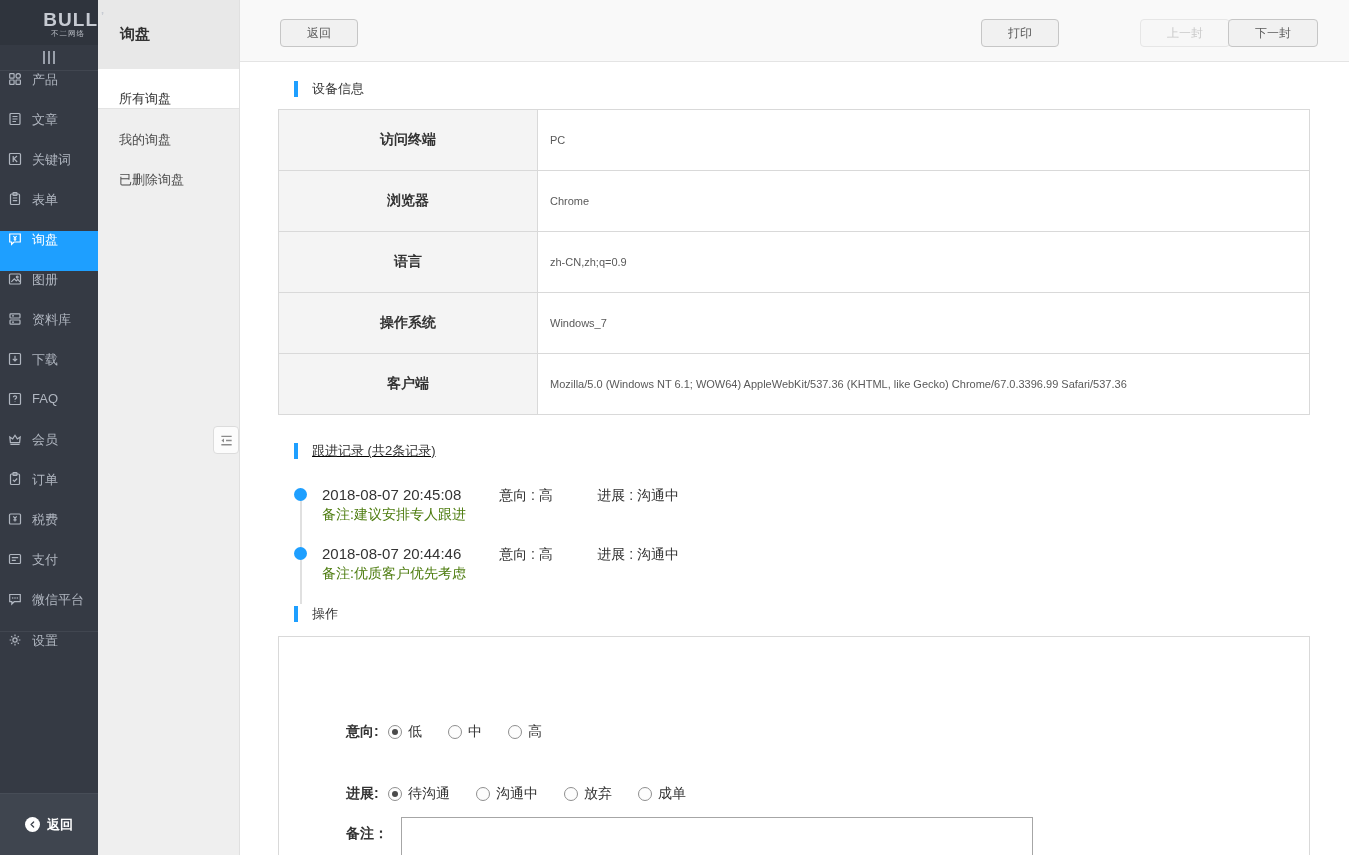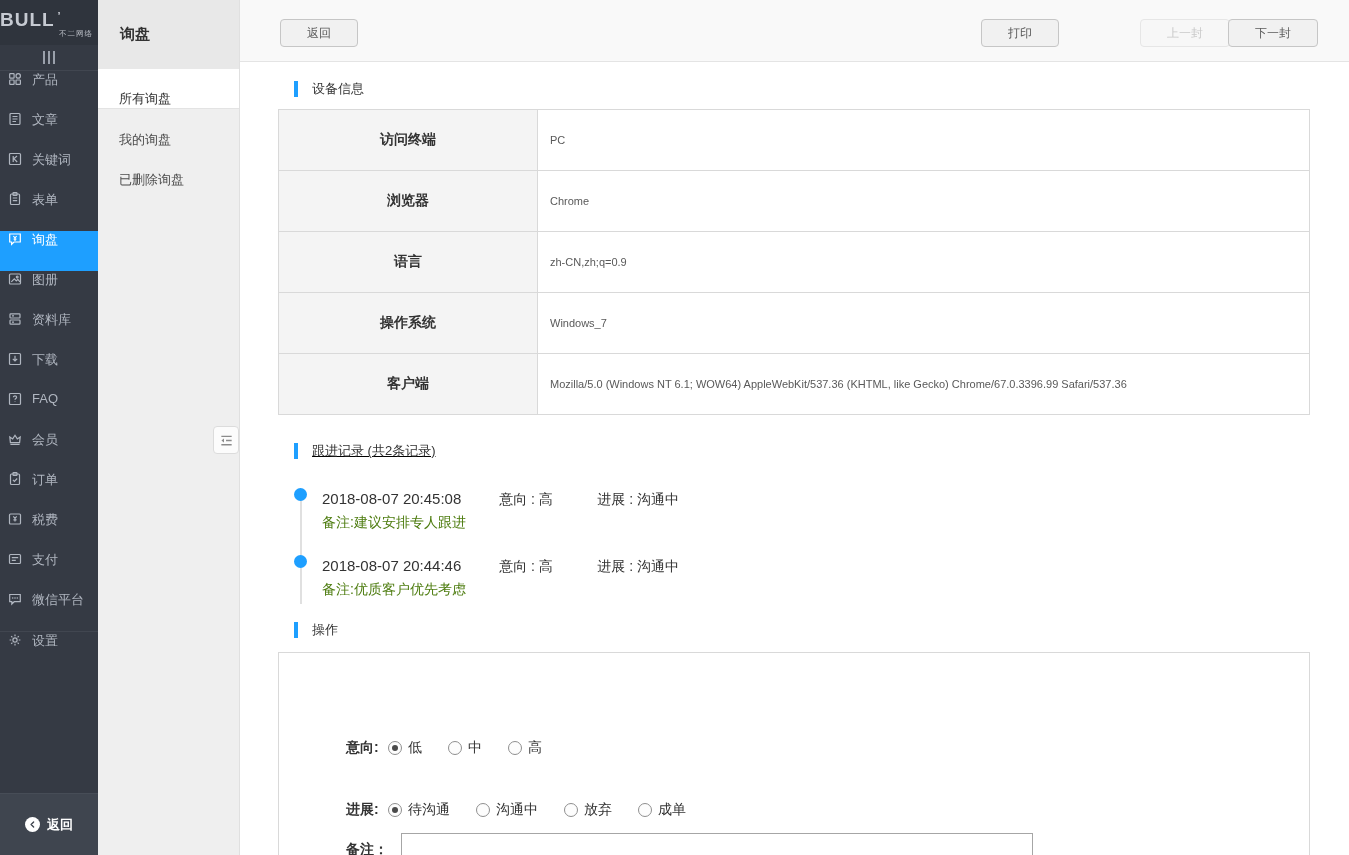--- a/index.html
+++ b/index.html
@@ -4,24 +4,24 @@
 <style>
   * { margin:0; padding:0; box-sizing:border-box; }
   html,body { width:1349px; height:855px; overflow:hidden;
     font-family:"Liberation Sans", sans-serif; background:#fff; }
   body { position:relative; }
 
   
   .sidebar { position:absolute; left:0; top:0; width:98px; height:855px;
     background:#353a44; z-index:3; }
   .logo { height:45px; background:#2f343d; display:flex; flex-direction:column;
-    align-items:flex-start; justify-content:center; padding-top:4px; }
+    align-items:flex-end; justify-content:center; padding-top:4px; }
   .logo-text { font-weight:800; font-size:19px; letter-spacing:1px; color:#c6cad2; line-height:18px; position:relative; }
   .logo-text .tick { position:absolute; right:-7px; top:-4px; font-size:11px; }
-  .logo-sub { font-size:7.5px; color:#b9bdc5; letter-spacing:1px; align-self:flex-end; margin-right:5px;font-family:Liberation Serif, serif; }
+  .logo-sub { font-size:7.5px; color:#b9bdc5; letter-spacing:1px; align-self:flex-end; margin-right:13px;font-family:Liberation Serif, serif; }
   .collapse-strip { height:26px; display:flex; align-items:center; justify-content:center;
     border-bottom:1px solid #414650; }
   .collapse-strip .bars { display:flex; gap:3px; }
   .collapse-strip .bars i { display:block; width:2px; height:13px; background:#9aa0ab; }
   .nav { padding-top:0; }
   .nav-item { height:40px; display:flex; align-items:flex-start; padding-left:7px;
     color:#b0b6c0; font-size:13px; cursor:pointer; }
   .nav-item .icon { width:16px; height:16px; margin-right:9px; display:inline-flex; }
   .nav-item .icon svg { width:16px; height:16px; }
   .nav-item.active { background:#1e9fff; color:#ffffff; }
@@ -70,21 +70,21 @@
   td.lbl { width:259px; background:#f4f4f4; text-align:center; font-size:14px;
     font-weight:700; color:#333; }
   td.val { padding-left:12px; font-size:11px; color:#595959; }
 
   .timeline { position:relative; margin-top:24px; padding-left:0; }
   .timeline::before { content:""; position:absolute; left:22px; top:14px; height:106px;
     width:2px; background:#e0e0e0; }
   .t-record { position:relative; padding-left:44px; margin-bottom:19px; }
   .t-dot { position:absolute; left:16px; top:4px; width:13px; height:13px; border-radius:50%;
     background:#1e9fff; }
-  .t-head { font-size:15px; color:#333; line-height:30px; }
+  .t-head { font-size:15px; color:#333; line-height:22px; }
   .t-time { display:inline-block; min-width:173px; }
   .t-intent { display:inline-block; min-width:94px; font-size:14px; }
   .t-progress { display:inline-block; font-size:14px; }
   .t-note { font-size:14px; color:#4d7c0f; }
 
   .op-box { margin-top:13px; border:1px solid #d9d9d9; height:480px; padding:42px 0 0 67px; background:#fff; }
   .op-row { display:flex; align-items:center; margin-bottom:14px; font-size:14px; color:#333;margin-top:44px; }
   .op-row.note-row { align-items:flex-start; margin-top:6px; }
   .op-label { font-weight:700; width:42px; flex:0 0 42px; }
   .op-label.note-label { width:55px; flex:0 0 55px; padding-top:8px; }

